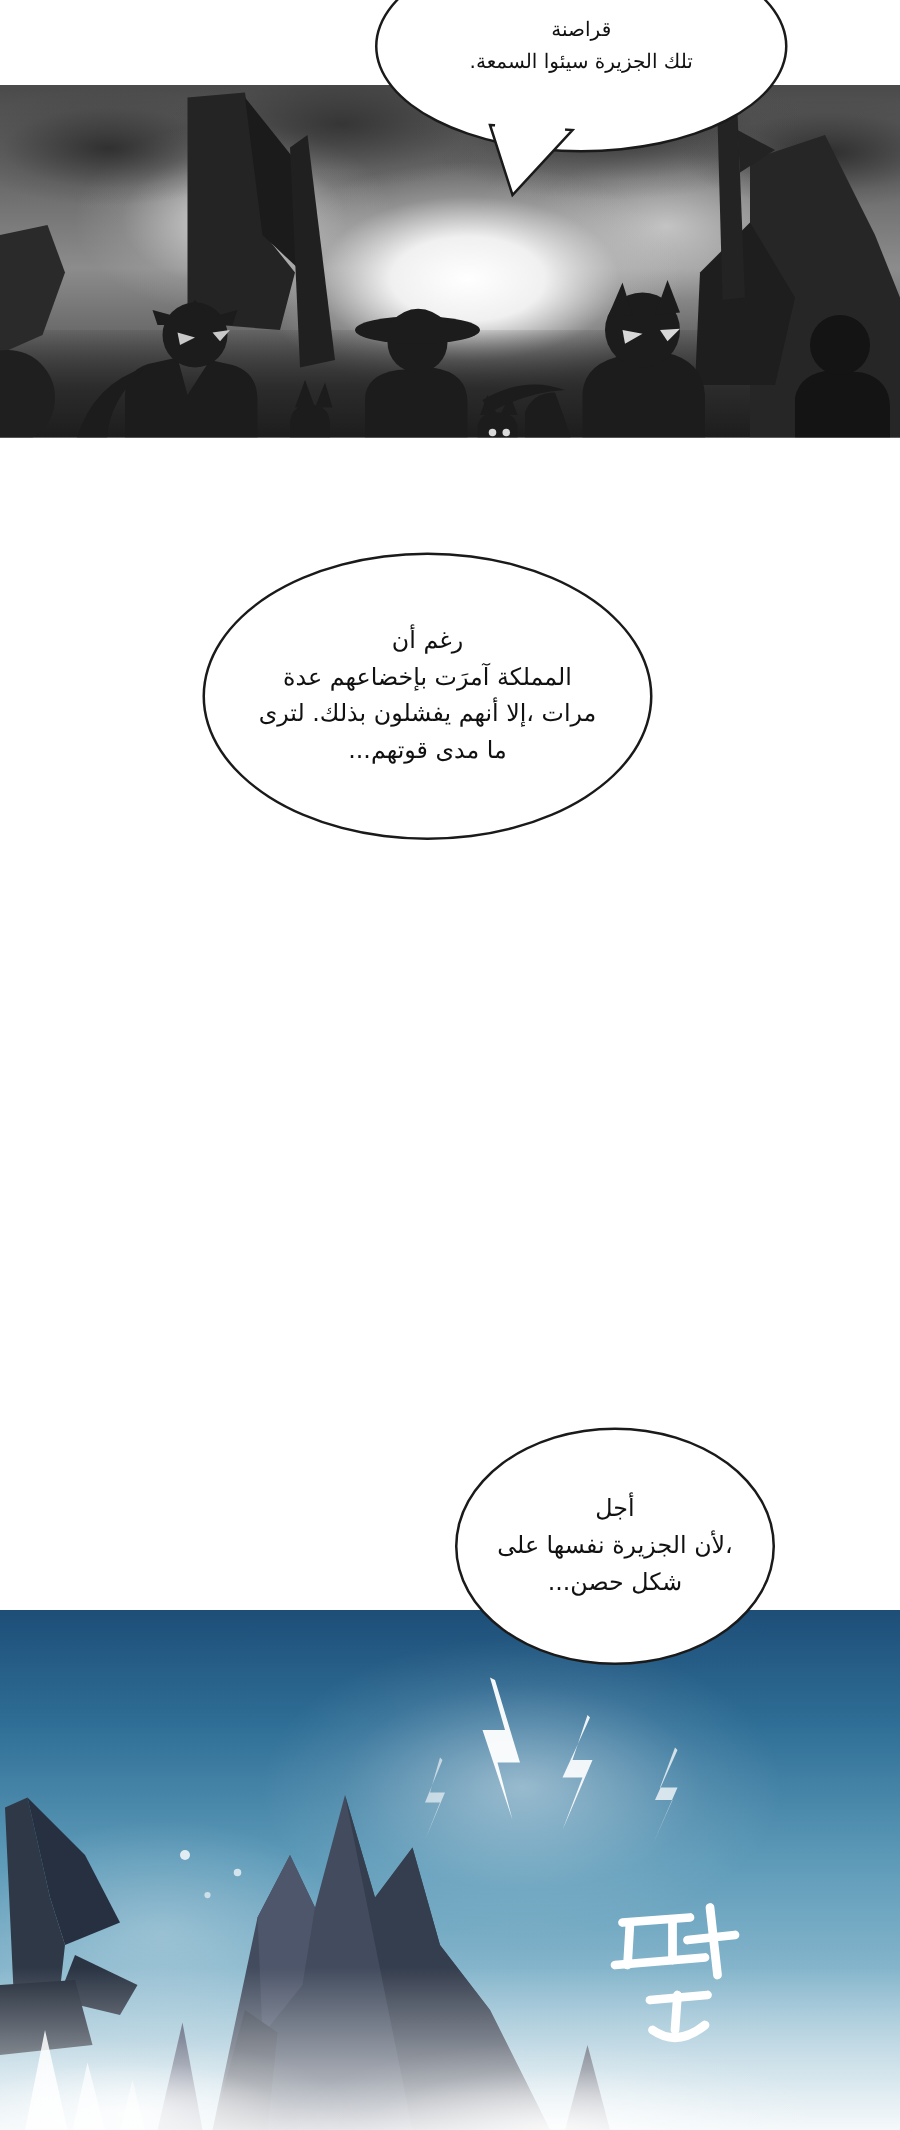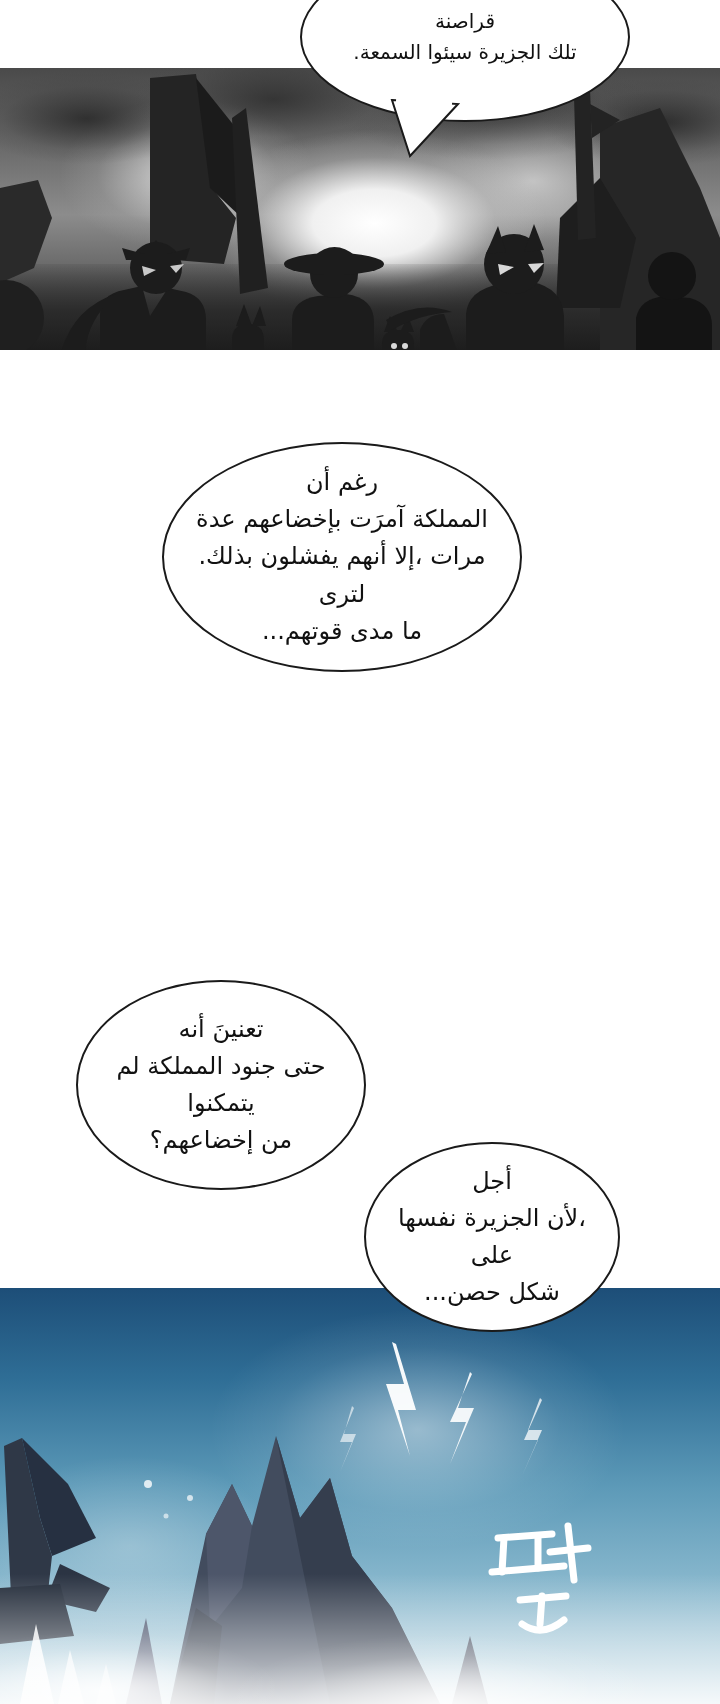--- a/index.html
+++ b/index.html
@@ -93,35 +93,35 @@
     border: 2px solid #1a1a1a;
     border-radius: 50%;
     display: flex;
     align-items: center;
     justify-content: center;
     text-align: center;
     box-sizing: border-box;
     z-index: 5;
   }
   .bubble .txt {
-    font-size: 24px;
+    font-size: 19px;
     line-height: 1.55;
     color: #111111;
     white-space: pre-line;
     padding: 0 18px;
     direction: rtl;
   }
   .tail {
     position: absolute;
     z-index: 6;
   }
   .tail svg { display: block; }
 
   #bubble-1 { left: 300px; top: -48px;  width: 330px; height: 170px; }
-  #bubble-1 .txt { font-size: 20px; }
+  #bubble-1 .txt { font-size: 16px; }
   #bubble-2 { left: 162px; top: 442px;  width: 360px; height: 230px; }
   #bubble-3 { left: 76px;  top: 980px;  width: 290px; height: 210px; }
   #bubble-4 { left: 364px; top: 1142px; width: 256px; height: 190px; }
 </style>
 </head>
 <body>
 
 <div class="page">
 
   <div class="panel-top">
@@ -242,25 +242,20 @@
 تلك الجزيرة سيئوا السمعة.</div>
   </div>
 
   <div id="bubble-2" class="bubble">
     <div class="txt">رغم أن
 المملكة آمرَت بإخضاعهم عدة
 مرات ،إلا أنهم يفشلون بذلك. لترى
 ما مدى قوتهم...</div>
   </div>
 
-  <div id="bubble-3" class="bubble">
-    <div class="txt">تعنينَ أنه
-حتى جنود المملكة لم يتمكنوا
-من إخضاعهم؟</div>
-  </div>
 
   <div id="bubble-4" class="bubble">
     <div class="txt">أجل
 ،لأن الجزيرة نفسها على
 شكل حصن...</div>
   </div>
 
 </div>
 
 </body></html>

